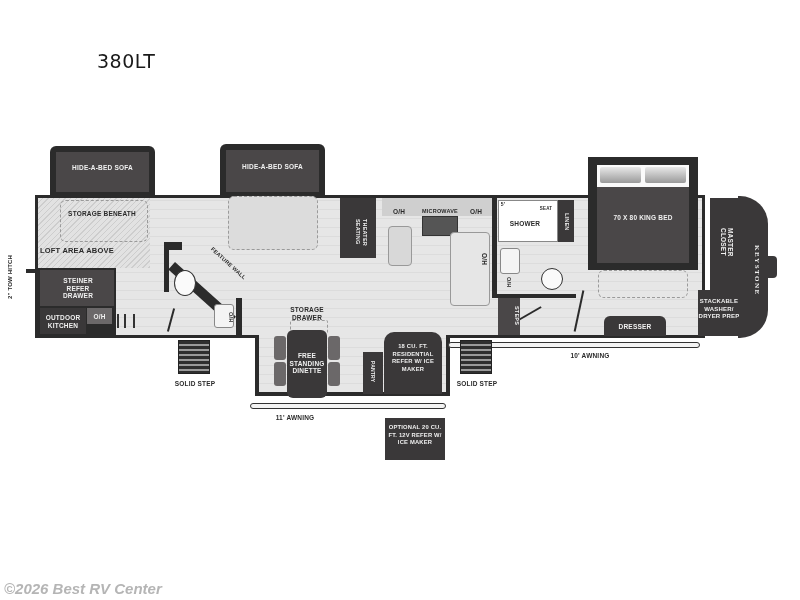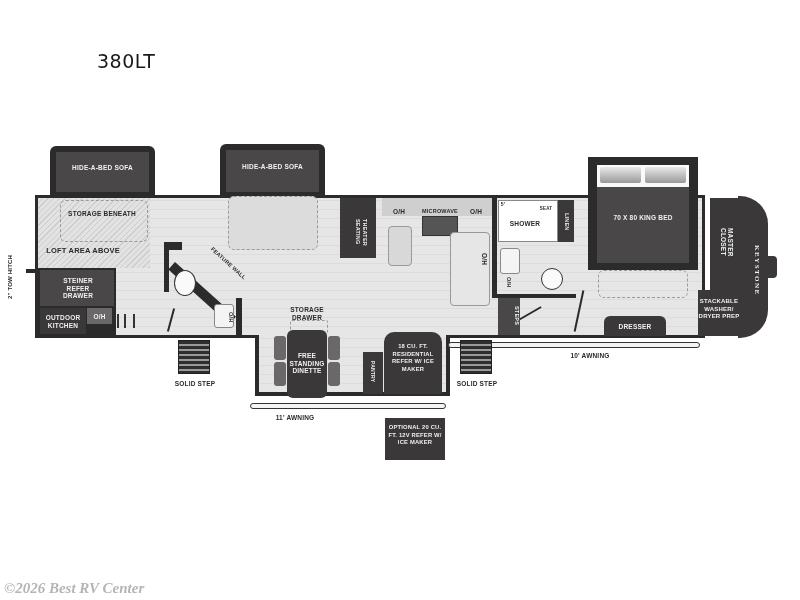--- a/index.html
+++ b/index.html
@@ -1,20 +1,20 @@
 <!DOCTYPE html>
 <html><head>
 <meta charset="utf-8">
 <style>
   html, body { margin:0; padding:0; }
   body { width:800px; height:600px; background:#ffffff; position:relative; overflow:hidden;
          font-family:"DejaVu Sans", sans-serif; }
   .abs { position:absolute; }
   .model-title { left:97px; top:50px; font-size:19px; color:#1a1a1a; font-family:"DejaVu Sans", sans-serif; letter-spacing:0.5px; }
-  .copyright { left:4px; top:580px; font-size:15px; font-style:italic; font-weight:bold; color:#b5b5b5; font-family:Liberation Serif, serif; }
+  .copyright { left:4px; top:580px; font-size:15px; font-style:italic; font-weight:bold; color:#b5b5b5; font-family:Liberation Sans, sans-serif; }
 
   .lbl { position:absolute; font-family:"Liberation Sans", sans-serif; font-weight:bold; font-size:6.5px; line-height:7.5px; text-align:center; text-transform:uppercase; letter-spacing:0.2px; }
   .lbl-dark { color:#2a2a2a; }
   .lbl-light { color:#f0f0f0; }
   .vert { writing-mode:vertical-rl; }
 
   .floor { background:
       repeating-linear-gradient(0deg, #e6e6e6 0px, #e6e6e6 8px, #dcdcdc 8px, #dcdcdc 9px),
       #e3e3e3; }
   .wall { background:#2b2b2b; }
@@ -44,21 +44,21 @@
   <div class="abs dark" style="left:765px;top:256px;width:12px;height:22px;border-radius:0 4px 4px 0;"></div>
   <div class="lbl lbl-light vert" style="left:752px;top:235px;height:70px;font-size:7px;letter-spacing:1.5px;font-family:'Liberation Serif', serif;">KEYSTONE</div>
 
   <div class="abs wall" style="left:50px;top:146px;width:105px;height:52px;border-radius:6px 6px 0 0;"></div>
   <div class="abs dark2" style="left:56px;top:152px;width:93px;height:40px;"></div>
   <div class="lbl lbl-light" style="left:70px;top:164px;width:65px;">HIDE-A-BED SOFA</div>
 
   <div class="abs hatch" style="left:38px;top:198px;width:112px;height:70px;"></div>
   <div class="abs dashed" style="left:60px;top:200px;width:86px;height:40px;"></div>
   <div class="lbl lbl-dark" style="left:62px;top:210px;width:80px;">STORAGE BENEATH</div>
-  <div class="lbl lbl-dark" style="left:40px;top:247px;width:80px;font-size:7.5px;text-align:right;">LOFT AREA ABOVE</div>
+  <div class="lbl lbl-dark" style="left:40px;top:247px;width:80px;font-size:7.5px;text-align:left;">LOFT AREA ABOVE</div>
 
   <div class="abs wall" style="left:38px;top:268px;width:78px;height:68px;"></div>
   <div class="abs dark2" style="left:40px;top:270px;width:74px;height:36px;"></div>
   <div class="lbl lbl-light" style="left:58px;top:277px;width:40px;">STEINER REFER DRAWER</div>
   <div class="abs dark" style="left:40px;top:308px;width:46px;height:26px;"></div>
   <div class="lbl lbl-light" style="left:40px;top:314px;width:46px;">OUTDOOR KITCHEN</div>
   <div class="abs mid" style="left:87px;top:308px;width:25px;height:16px;"></div>
   <div class="lbl lbl-light" style="left:87px;top:313px;width:25px;">O/H</div>
   <div class="abs" style="left:117px;top:314px;width:14px;height:14px;border-left:2px solid #333;border-right:2px solid #333;background:linear-gradient(90deg,transparent 5px,#333 5px,#333 7px,transparent 7px);"></div>
 

